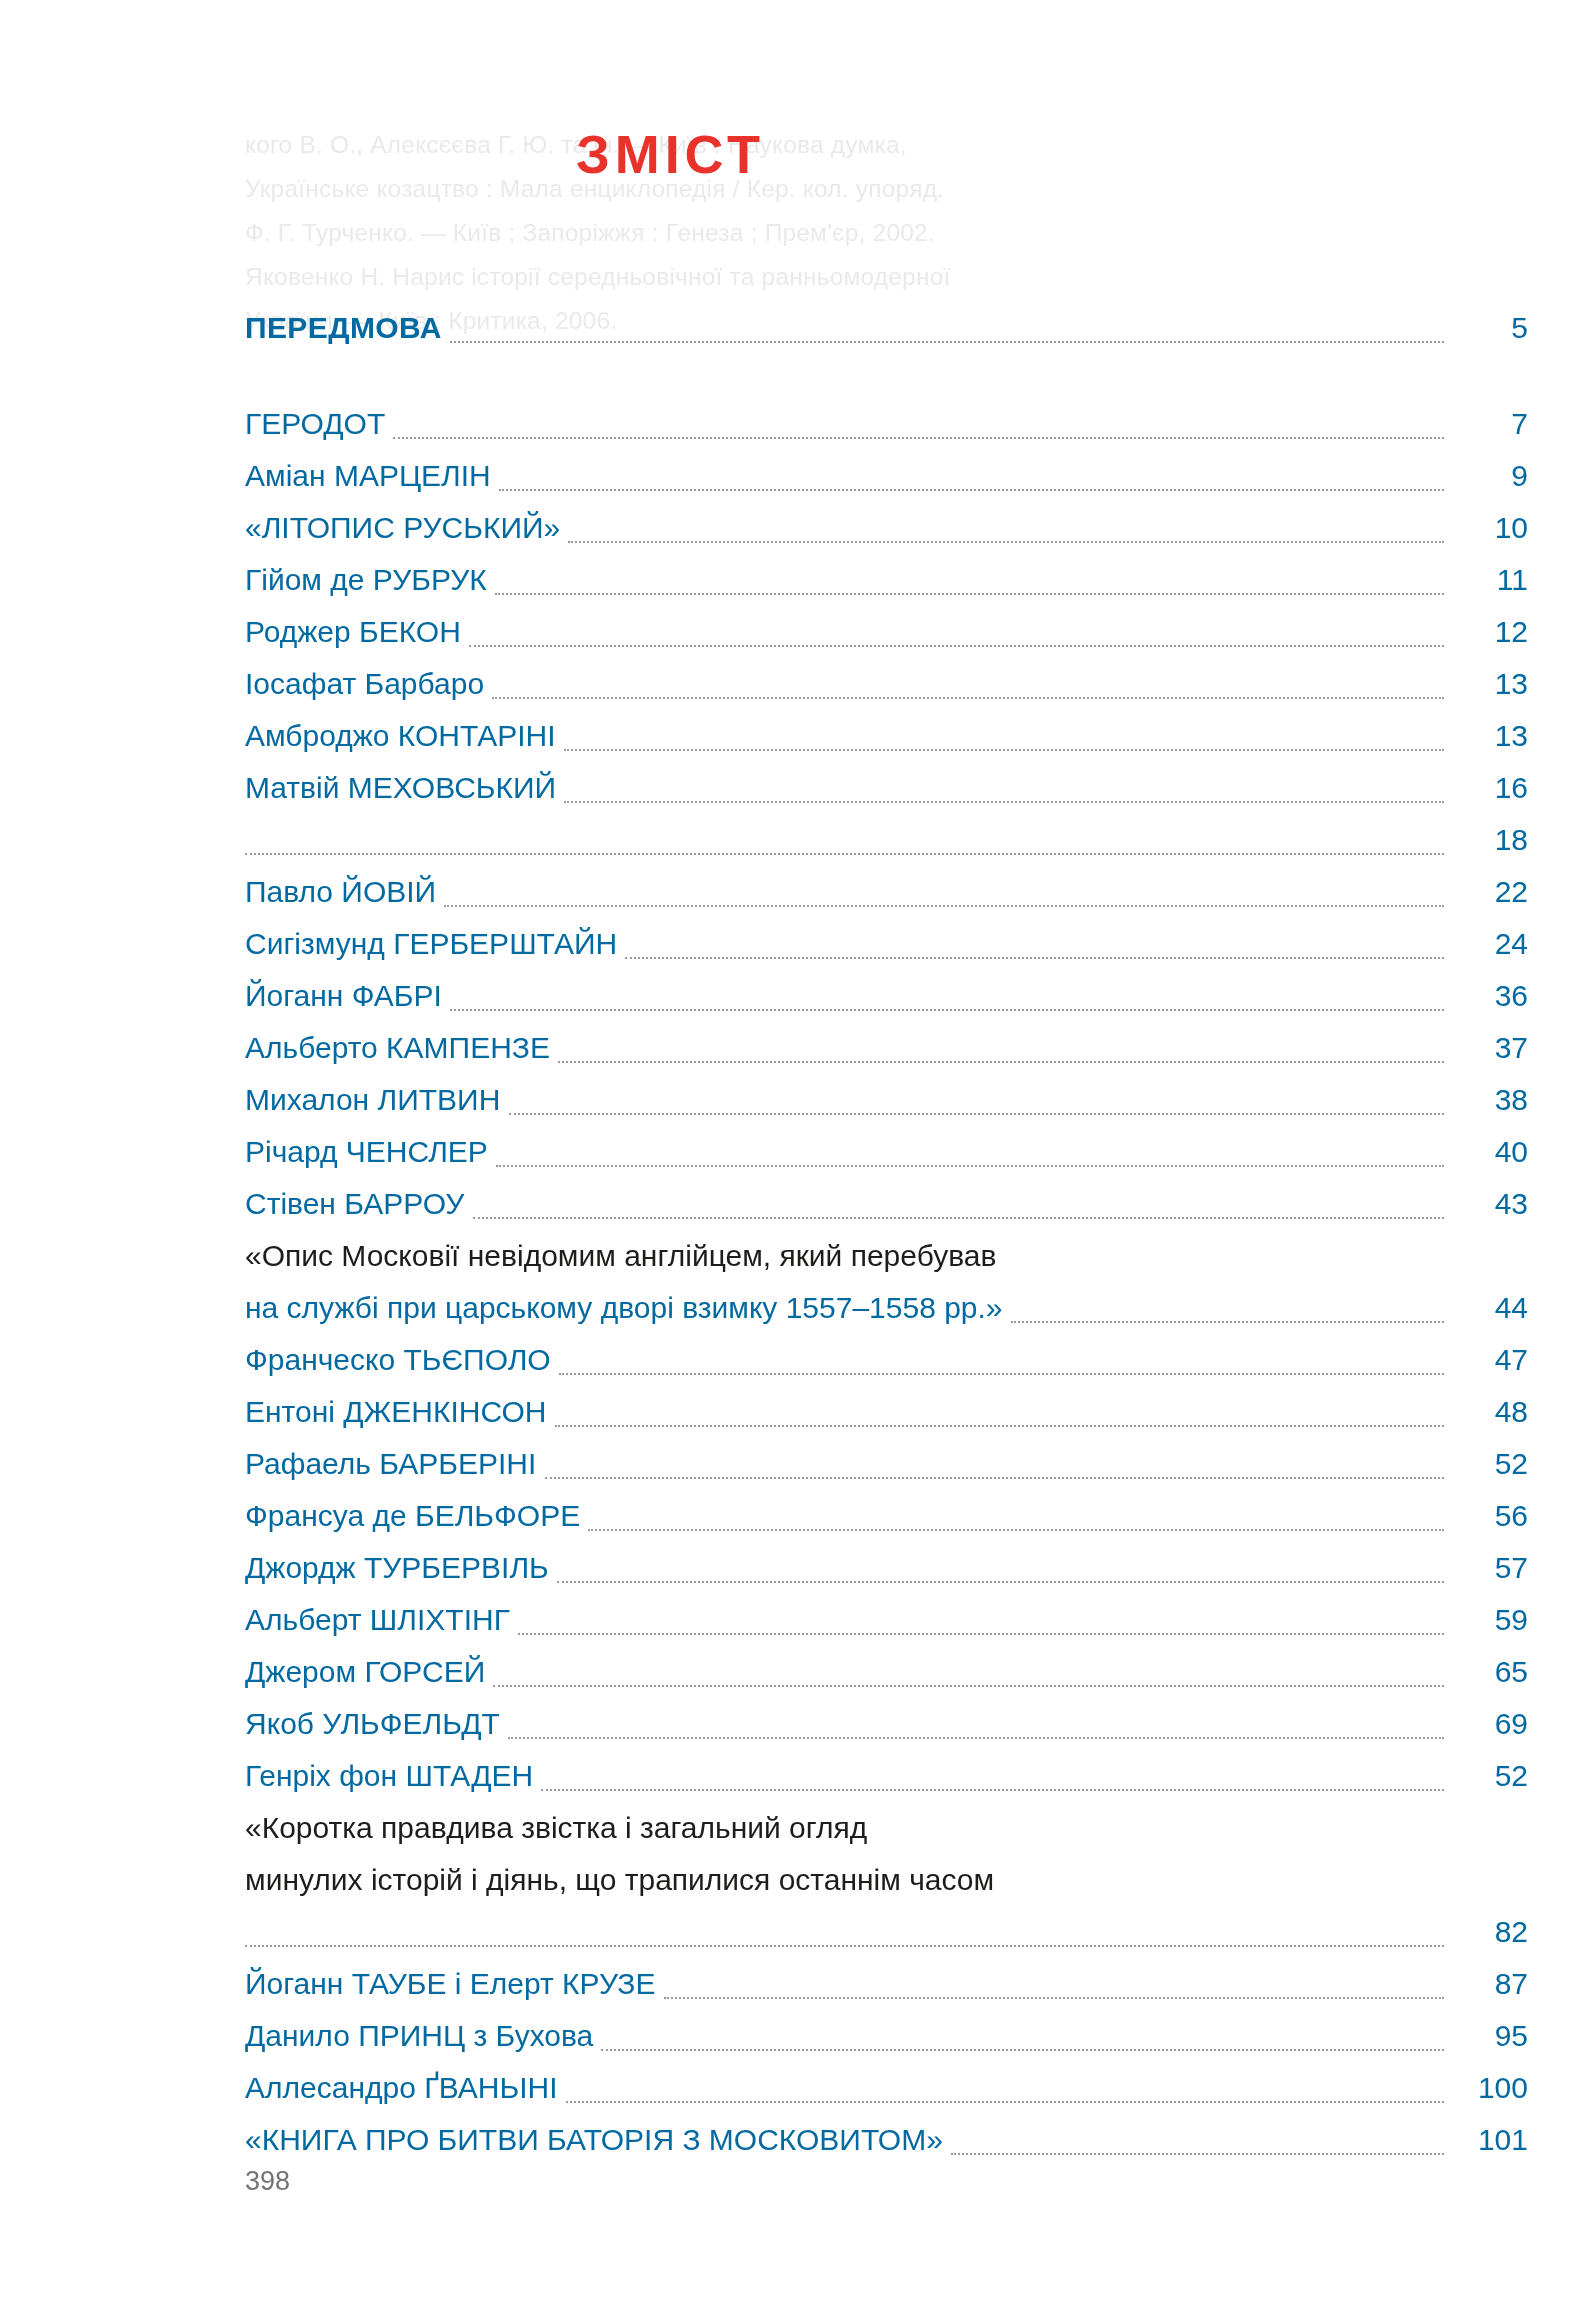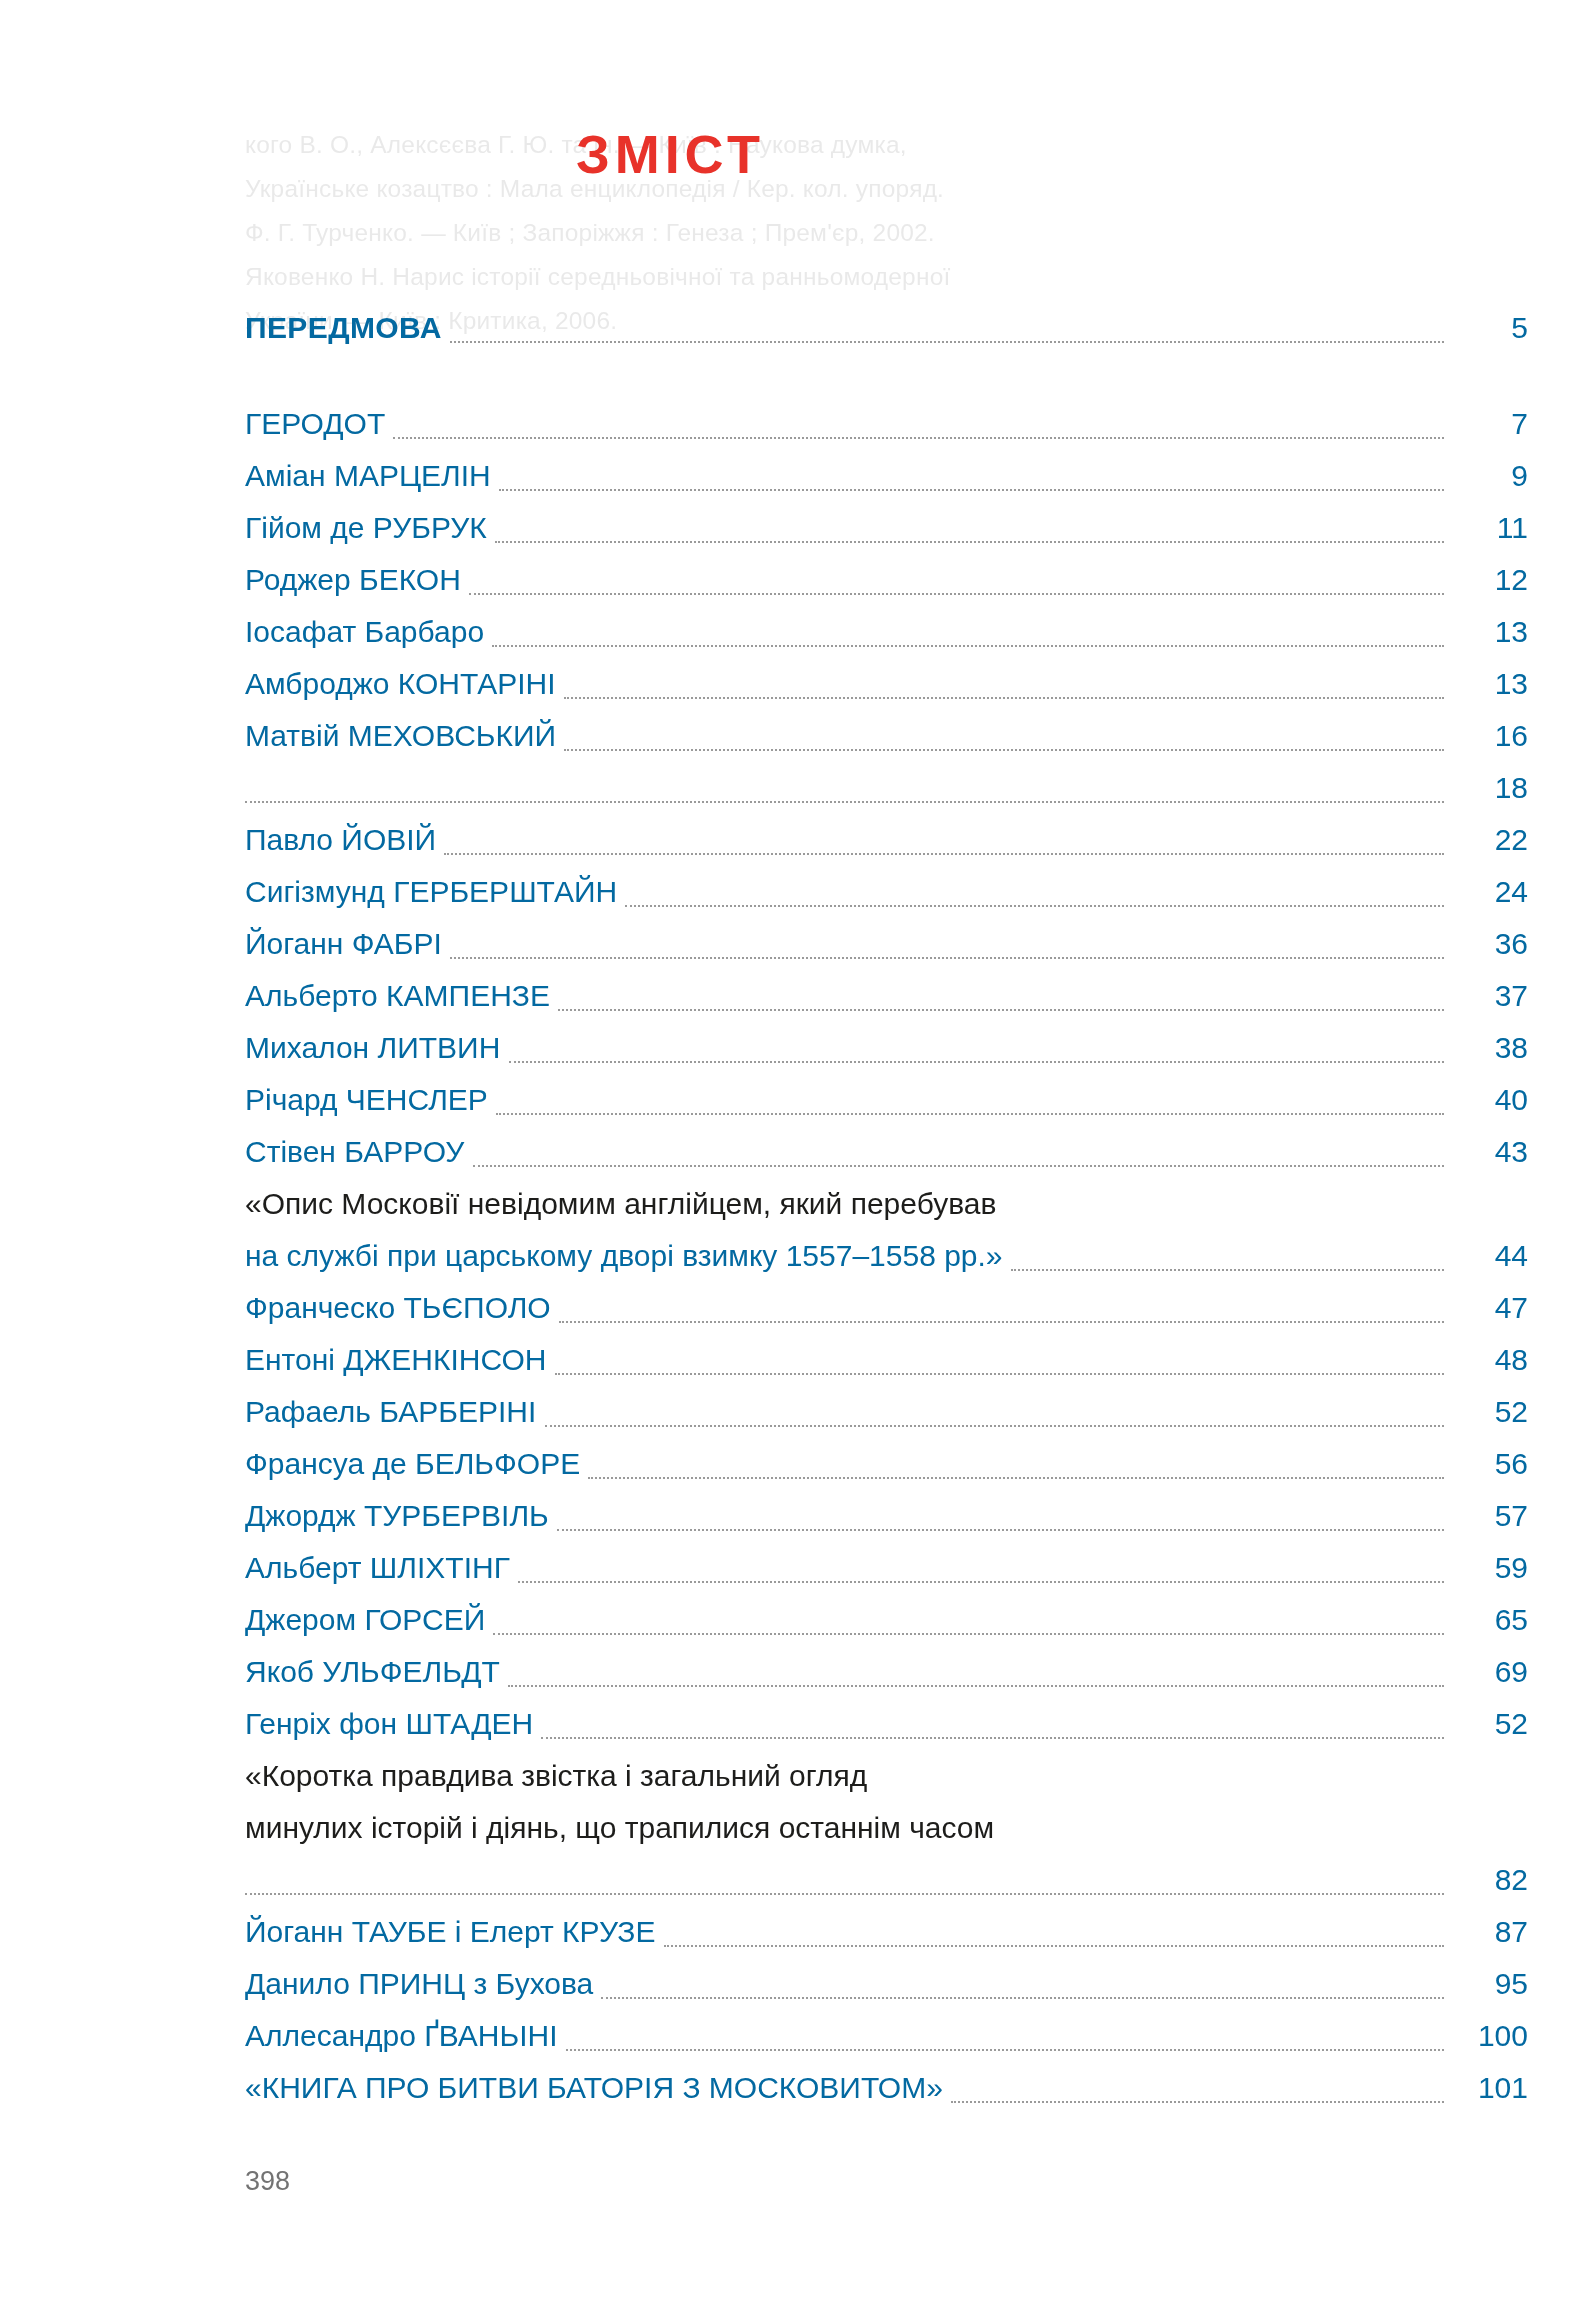--- a/index.html
+++ b/index.html
@@ -137,20 +137,27 @@
       </div>
       <div>
         <div class="row">
           <span class="label">Аміан МАРЦЕЛІН</span>
           <span class="dots"></span>
           <span class="page-num">9</span>
         </div>
       </div>
       <div>
         <div class="row">
+          <span class="label">«ЛІТОПИС РУСЬКИЙ»</span>
+          <span class="dots"></span>
+          <span class="page-num">10</span>
+        </div>
+      </div>
+      <div>
+        <div class="row">
           <span class="label">Гійом де РУБРУК</span>
           <span class="dots"></span>
           <span class="page-num">11</span>
         </div>
       </div>
       <div>
         <div class="row">
           <span class="label">Роджер БЕКОН</span>
           <span class="dots"></span>
           <span class="page-num">12</span>

